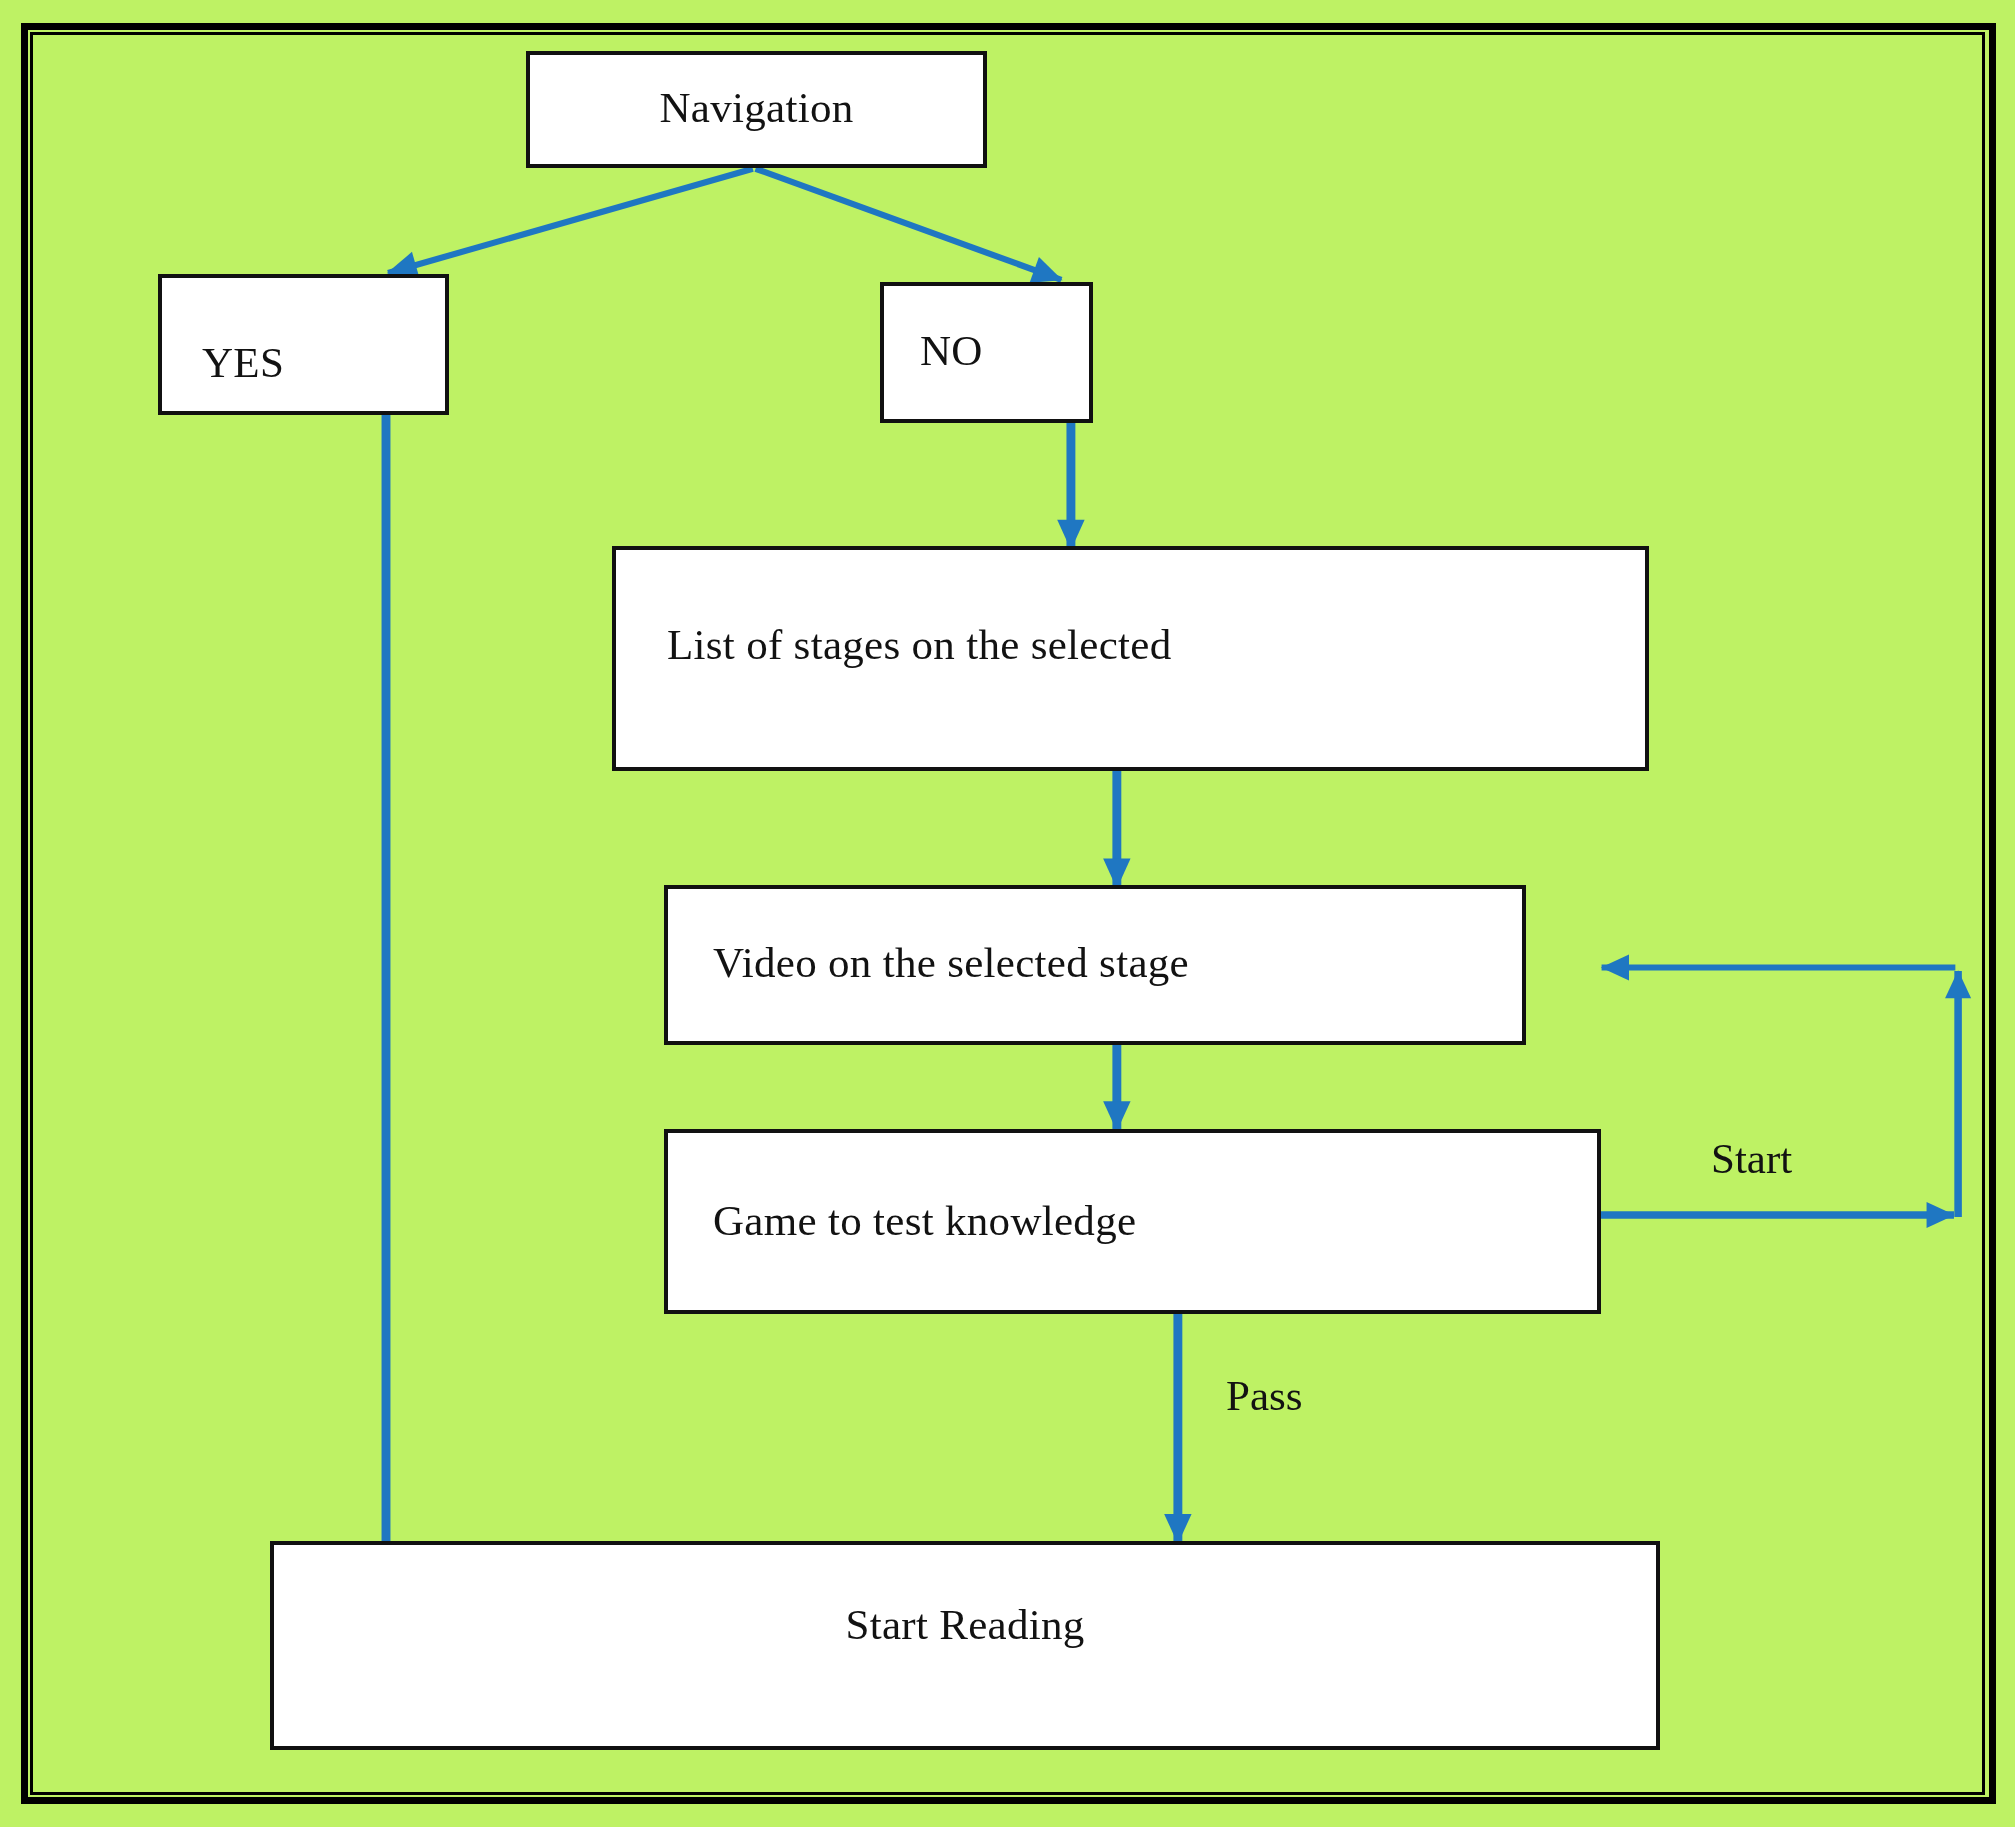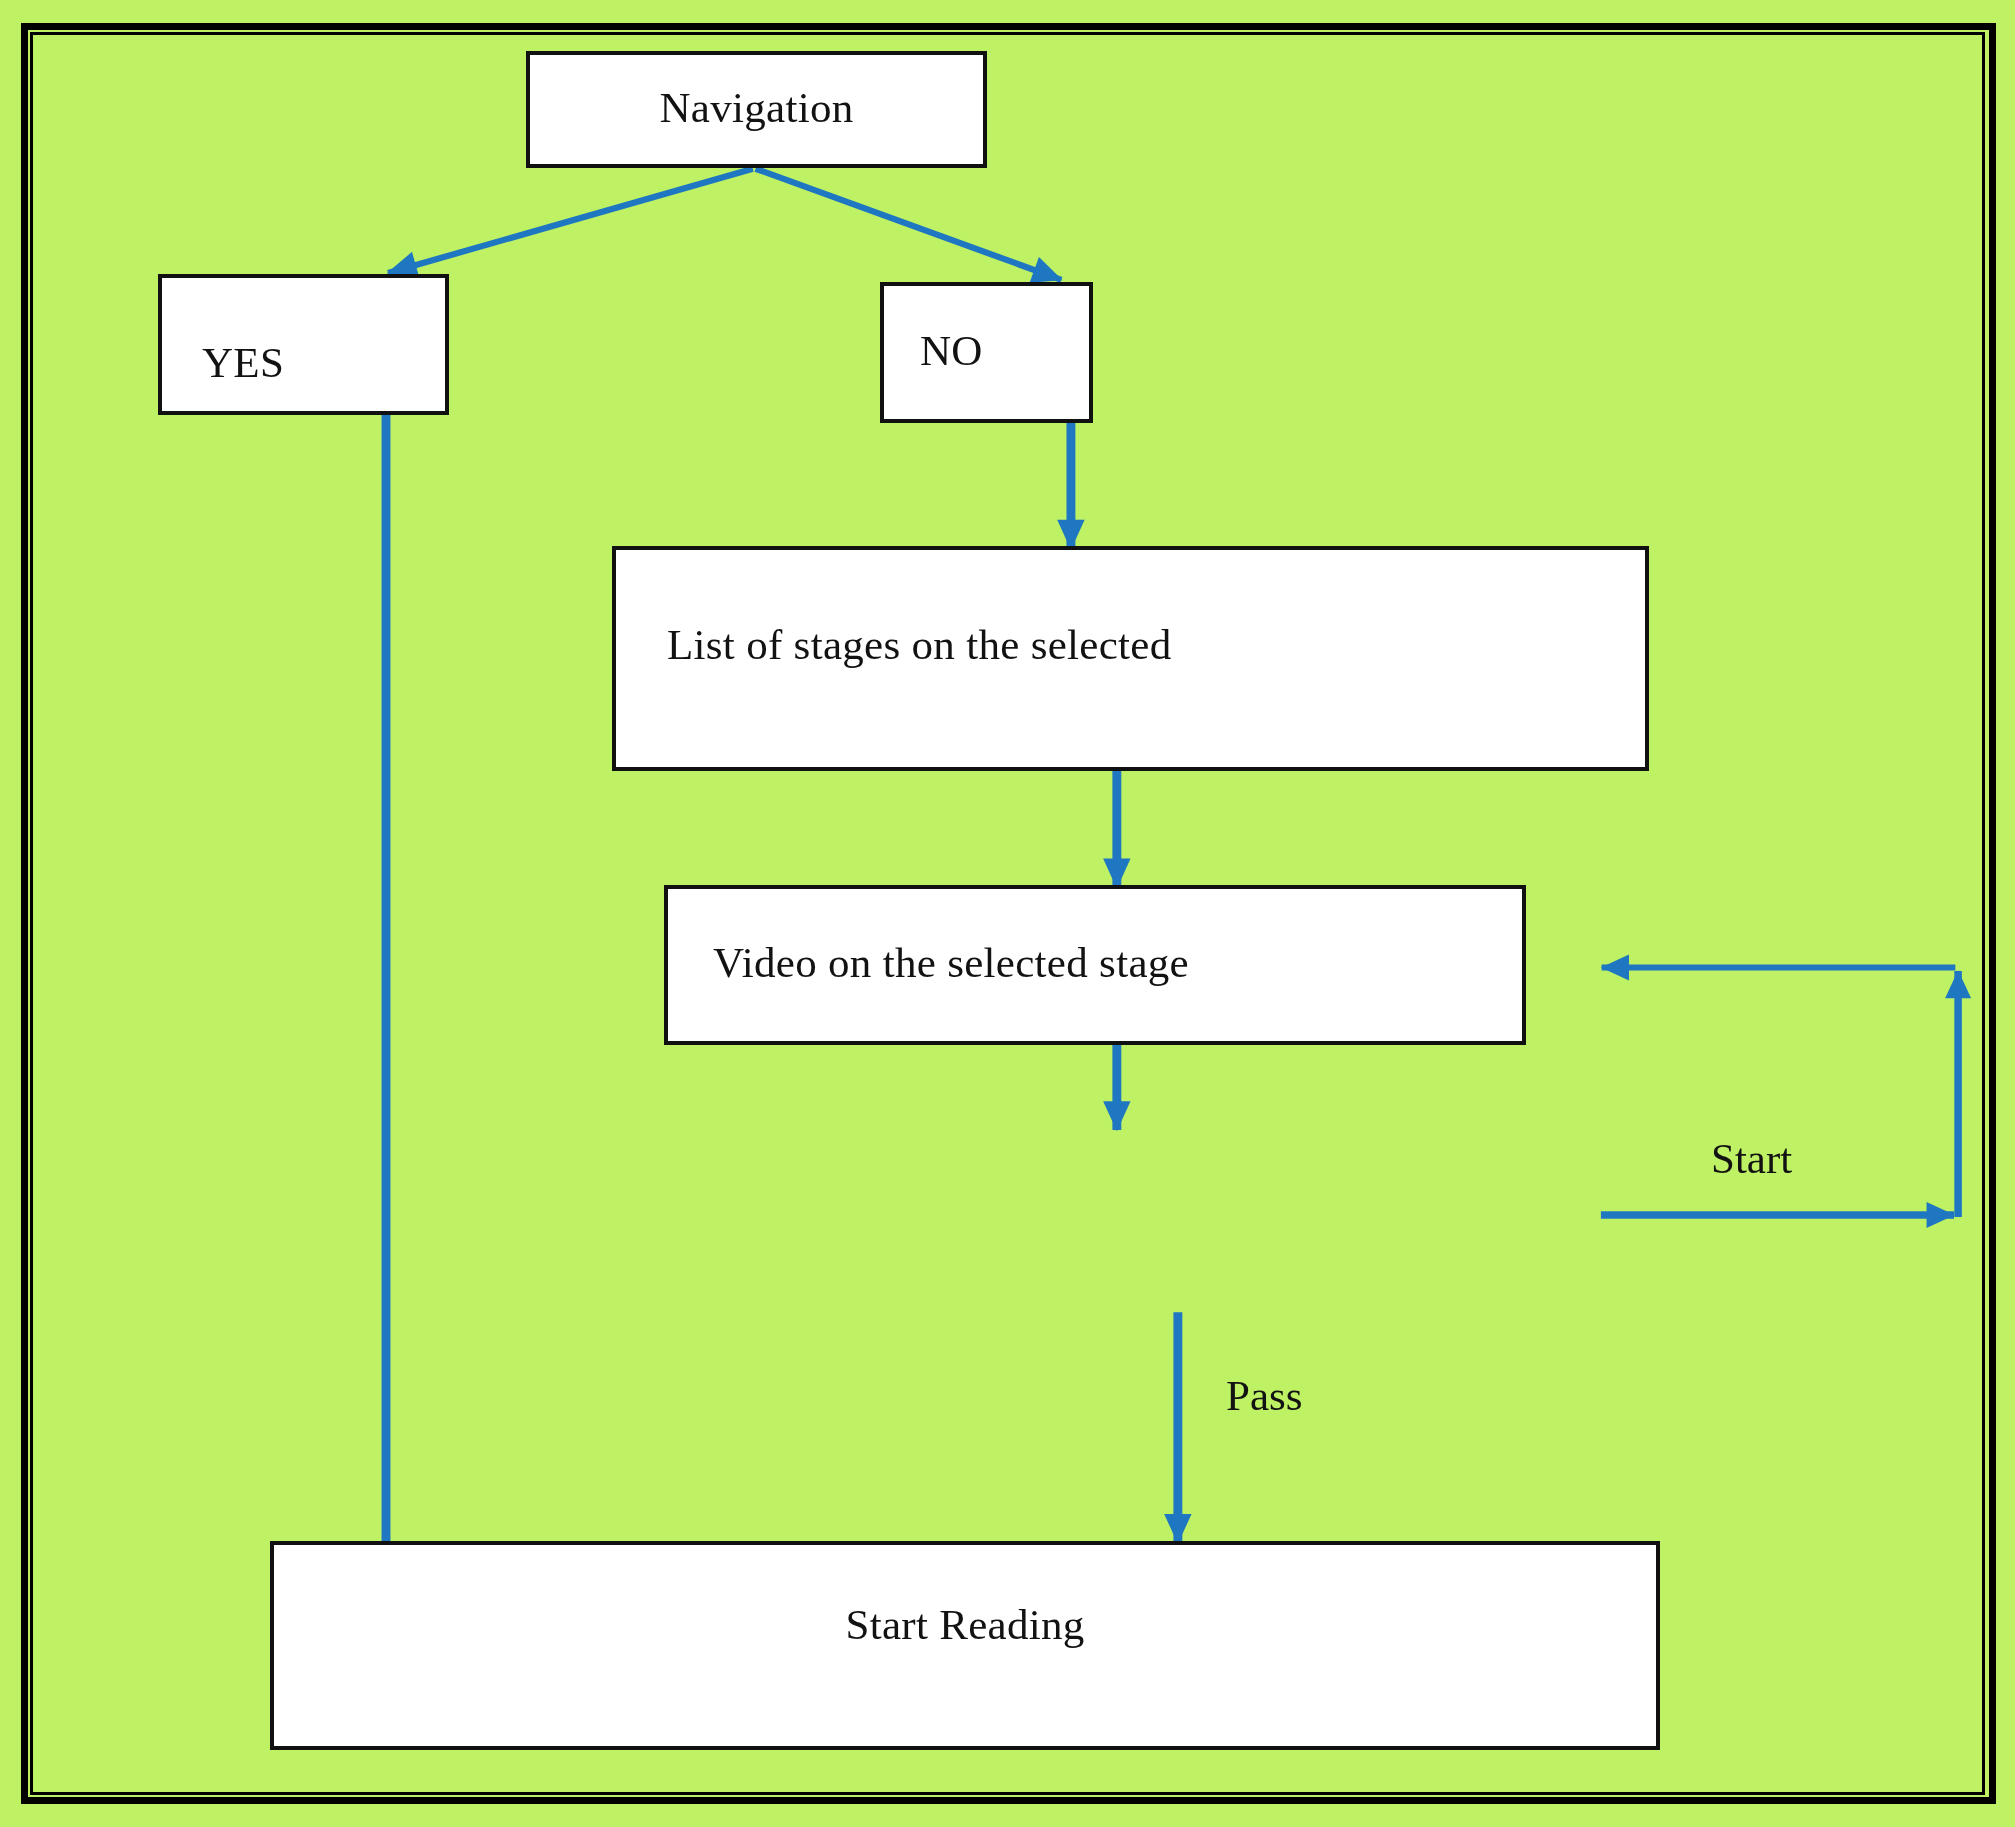--- a/index.html
+++ b/index.html
@@ -154,20 +154,23 @@
   </div>
 
   <div class="node" id="node-list">
     <span class="node-label">List of stages on the selected</span>
   </div>
 
   <div class="node" id="node-video">
     <span class="node-label">Video on the selected stage</span>
   </div>
 
+  <div class="node" id="node-game">
+    <span class="node-label">Game to test knowledge</span>
+  </div>
 
   <div class="node" id="node-start">
     <span class="node-label">Start Reading</span>
   </div>
 
   <span class="edge-label" id="label-fail">Start</span>
   <span class="edge-label" id="label-pass">Pass</span>
 
 </div>
 

